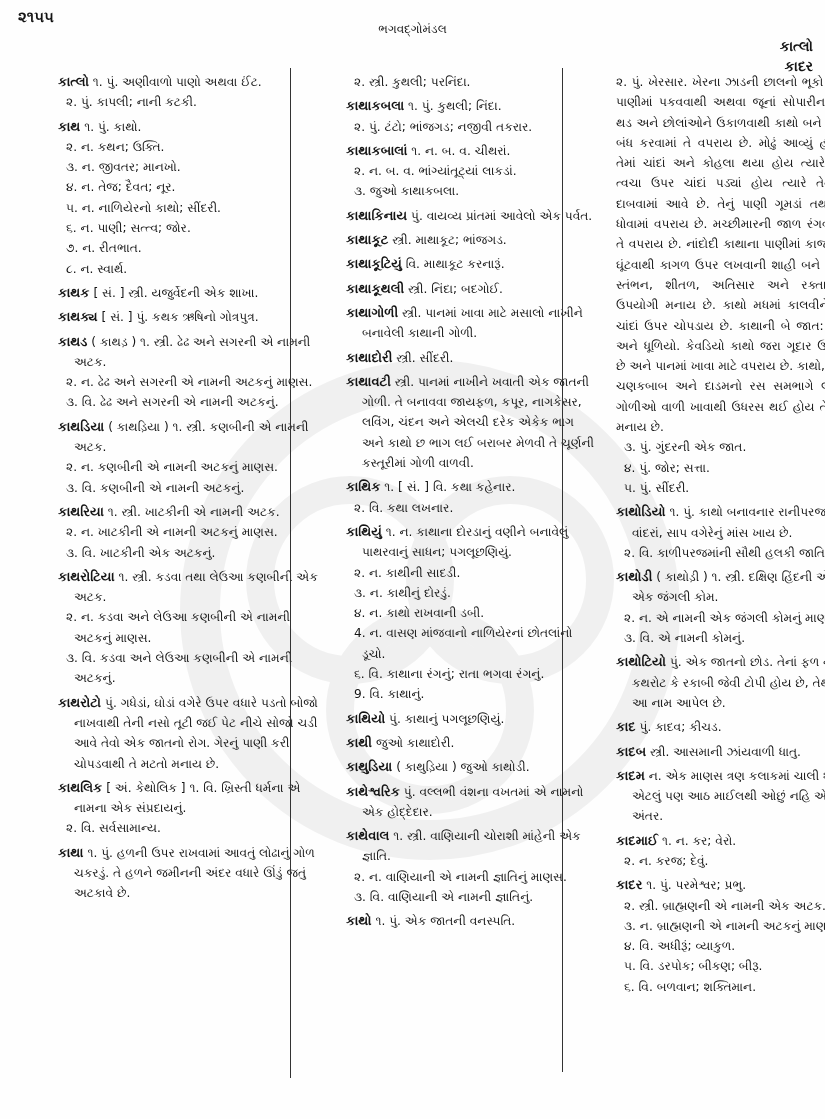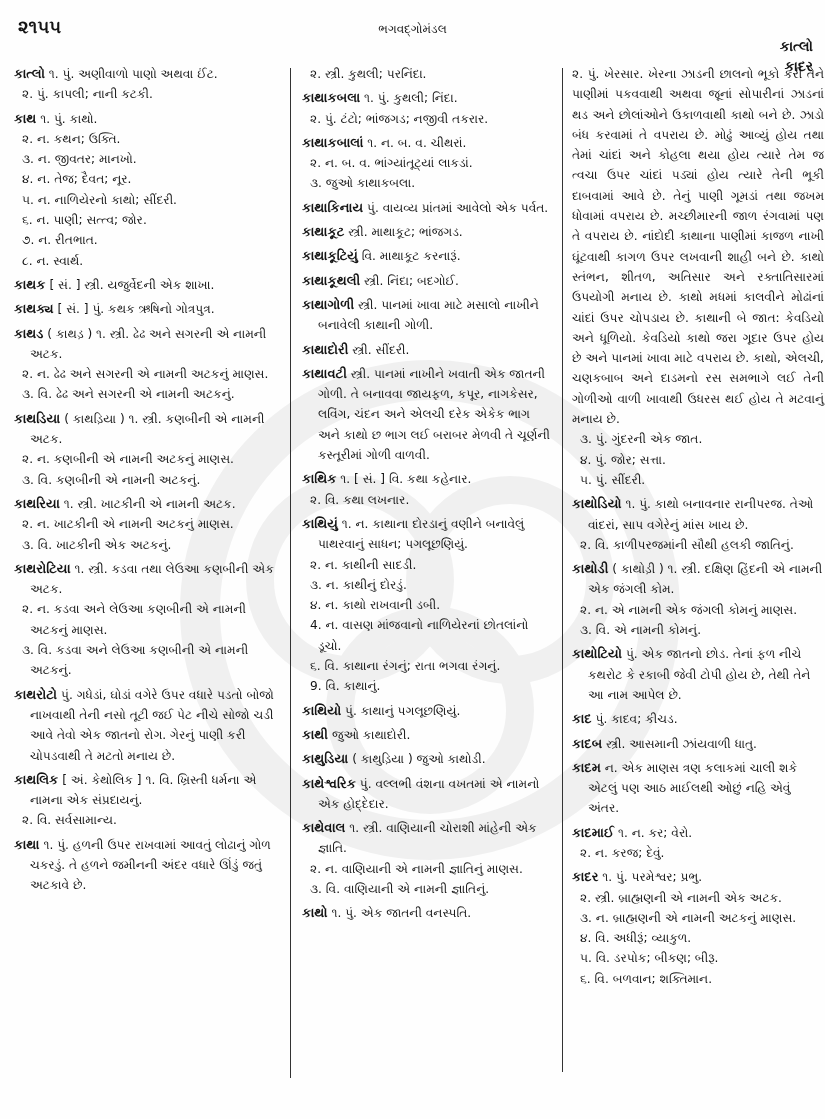--- a/index.html
+++ b/index.html
@@ -9,28 +9,28 @@
     font-family: "DejaVu Sans", sans-serif;
     position: relative;
   }
   .watermark {
     position: absolute; left: 150px; top: 330px; width: 560px; height: 560px;
     pointer-events: none; z-index: 0; opacity: 0.05;
   }
   .header {
     position: absolute; left: 0; top: 0; width: 825px; height: 62px; z-index: 1;
   }
-  .page-num { position: absolute; left: 18px; top: 16px; font-size: 18px; font-weight: bold; }
+  .page-num { position: absolute; left: 18px; top: 8px; font-size: 15px; font-weight: bold; }
   .book-title { position: absolute; left: 0; right: 0; top: 22px; text-align: center; font-size: 12px; }
   .guide { position: absolute; right: 12px; font-size: 14px; font-weight: bold; }
   .guide.first { top: 38px; }
   .guide.last { top: 58px; }
 
   .columns { position: absolute; top: 64px; left: 14px; width: 800px; height: 1050px; z-index: 1; }
-  .col { position: absolute; top: 0; font-size: 12.2px; line-height: 20.3px; }
+  .col { position: absolute; top: 8px; font-size: 12.2px; line-height: 20.3px; margin-left: 44px; }
   .col1 { left: 0; width: 264px; }
   .col2 { left: 288px; width: 252px; }
   .col3 { left: 558px; width: 252px; }
   .rule { position: absolute; top: 4px; width: 1px; background: #333; }
   .rule1 { left: 276px; height: 1010px; }
   .rule2 { left: 548px; height: 1004px; }
 
   .entry { margin: 0 0 4px 0; }
   .head { padding-left: 16px; text-indent: -16px; }
   .hw { font-weight: bold; font-size: 13px; }

